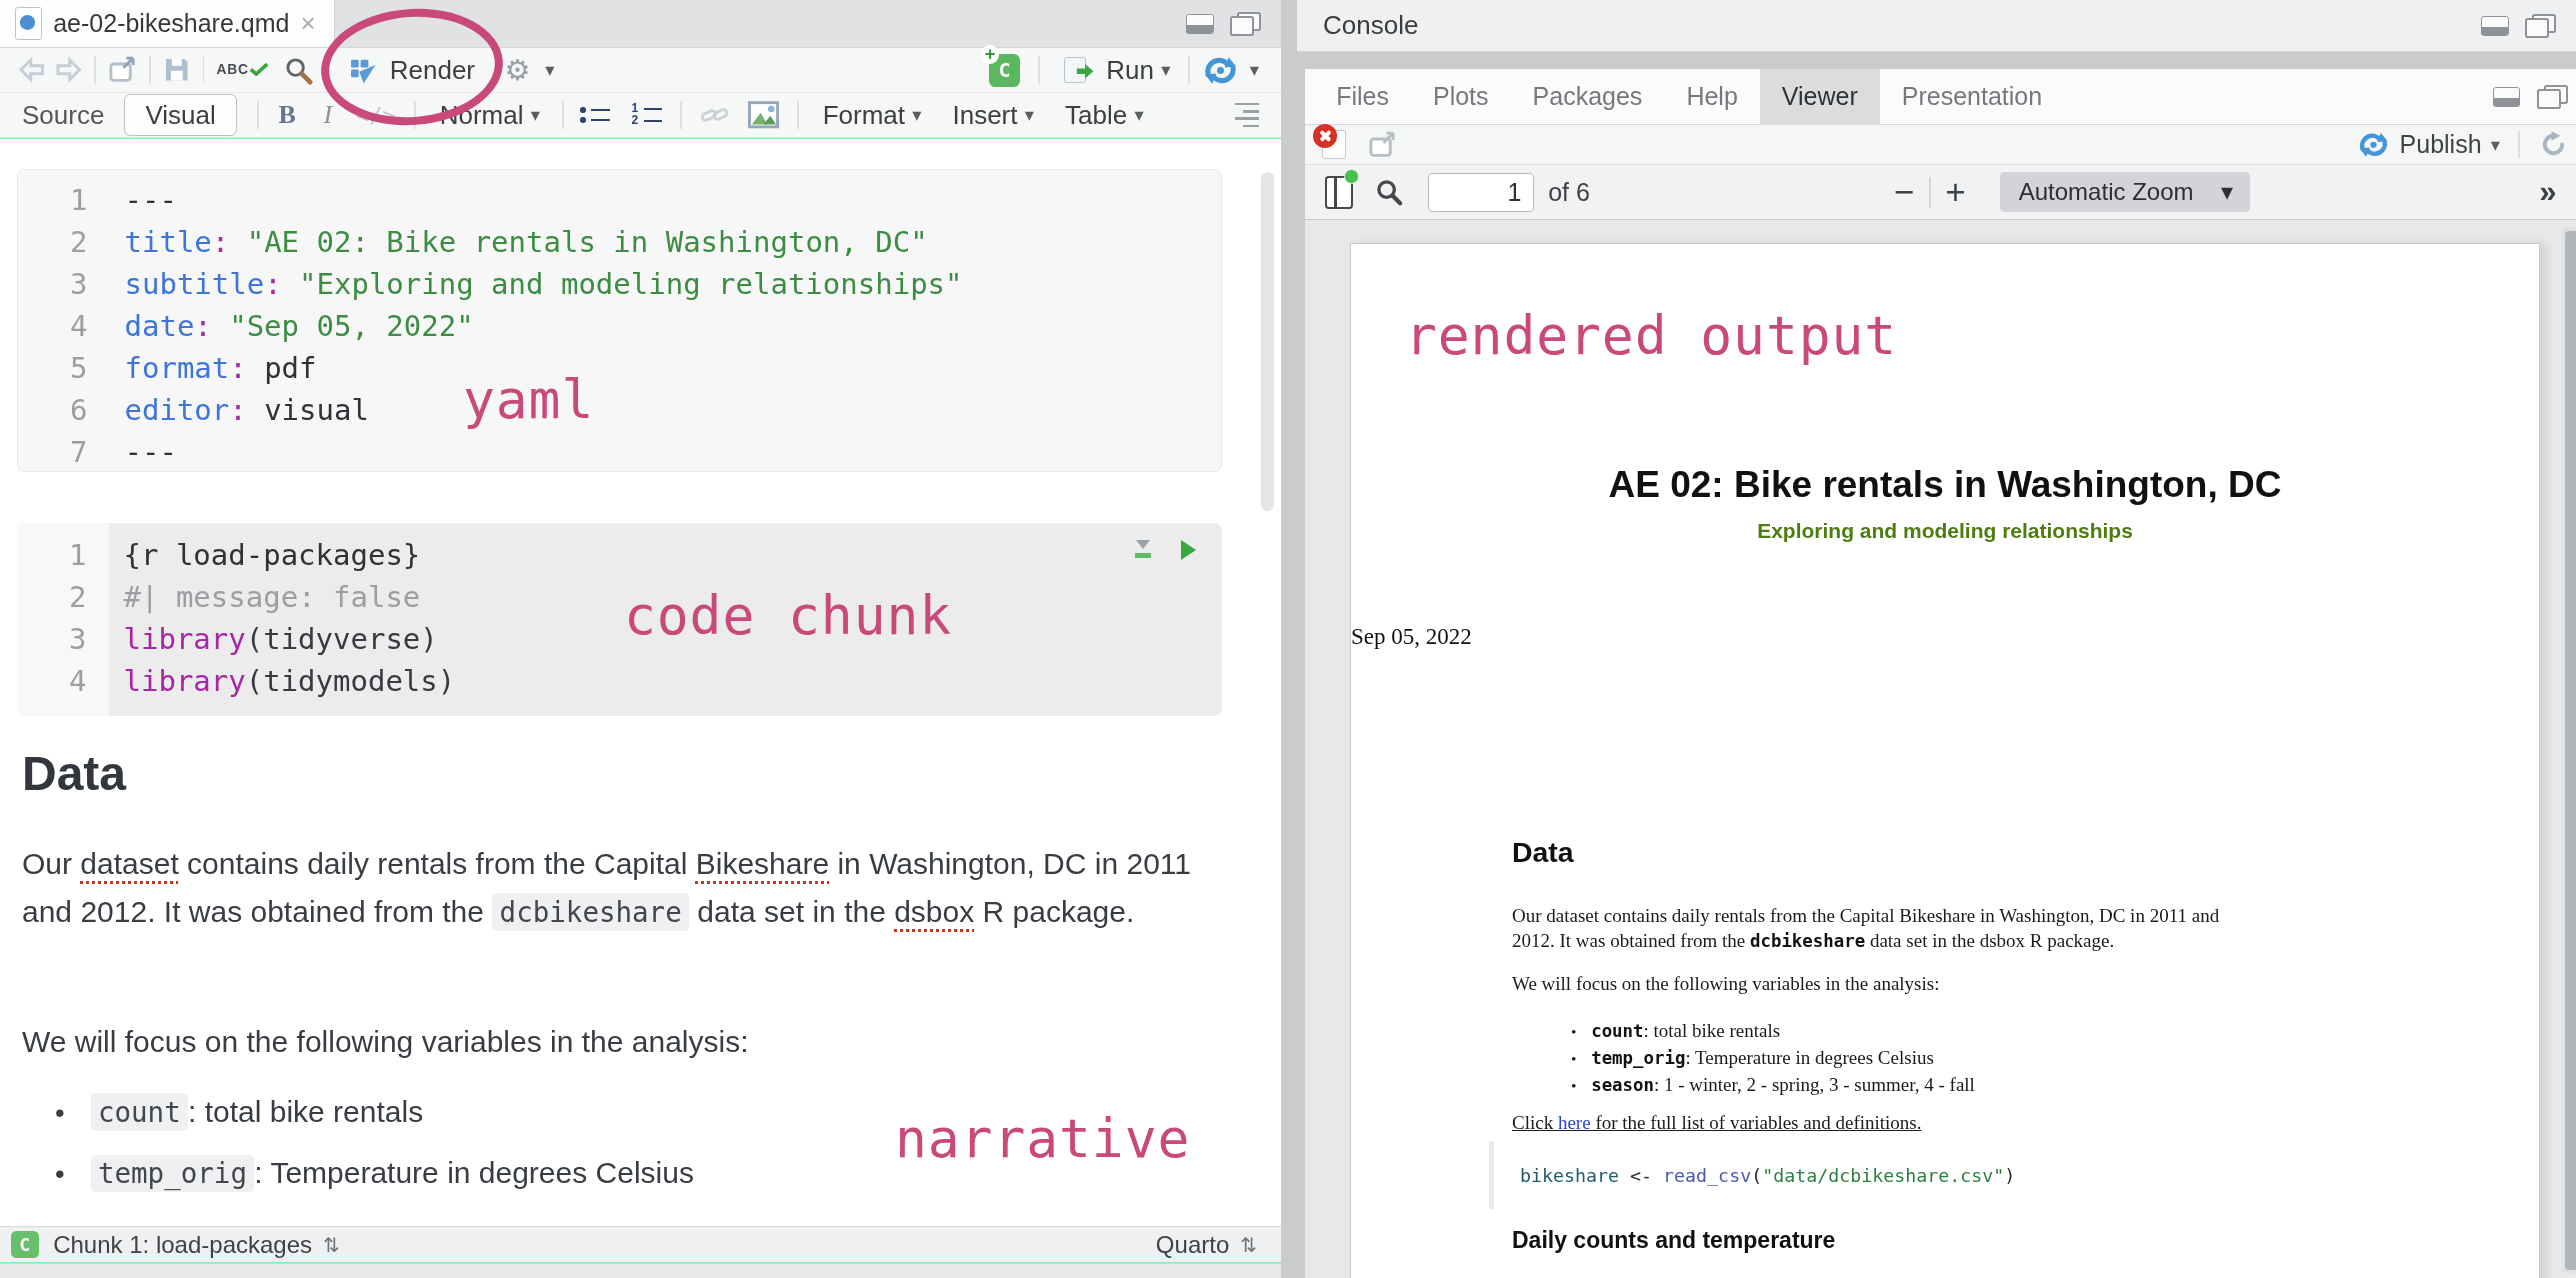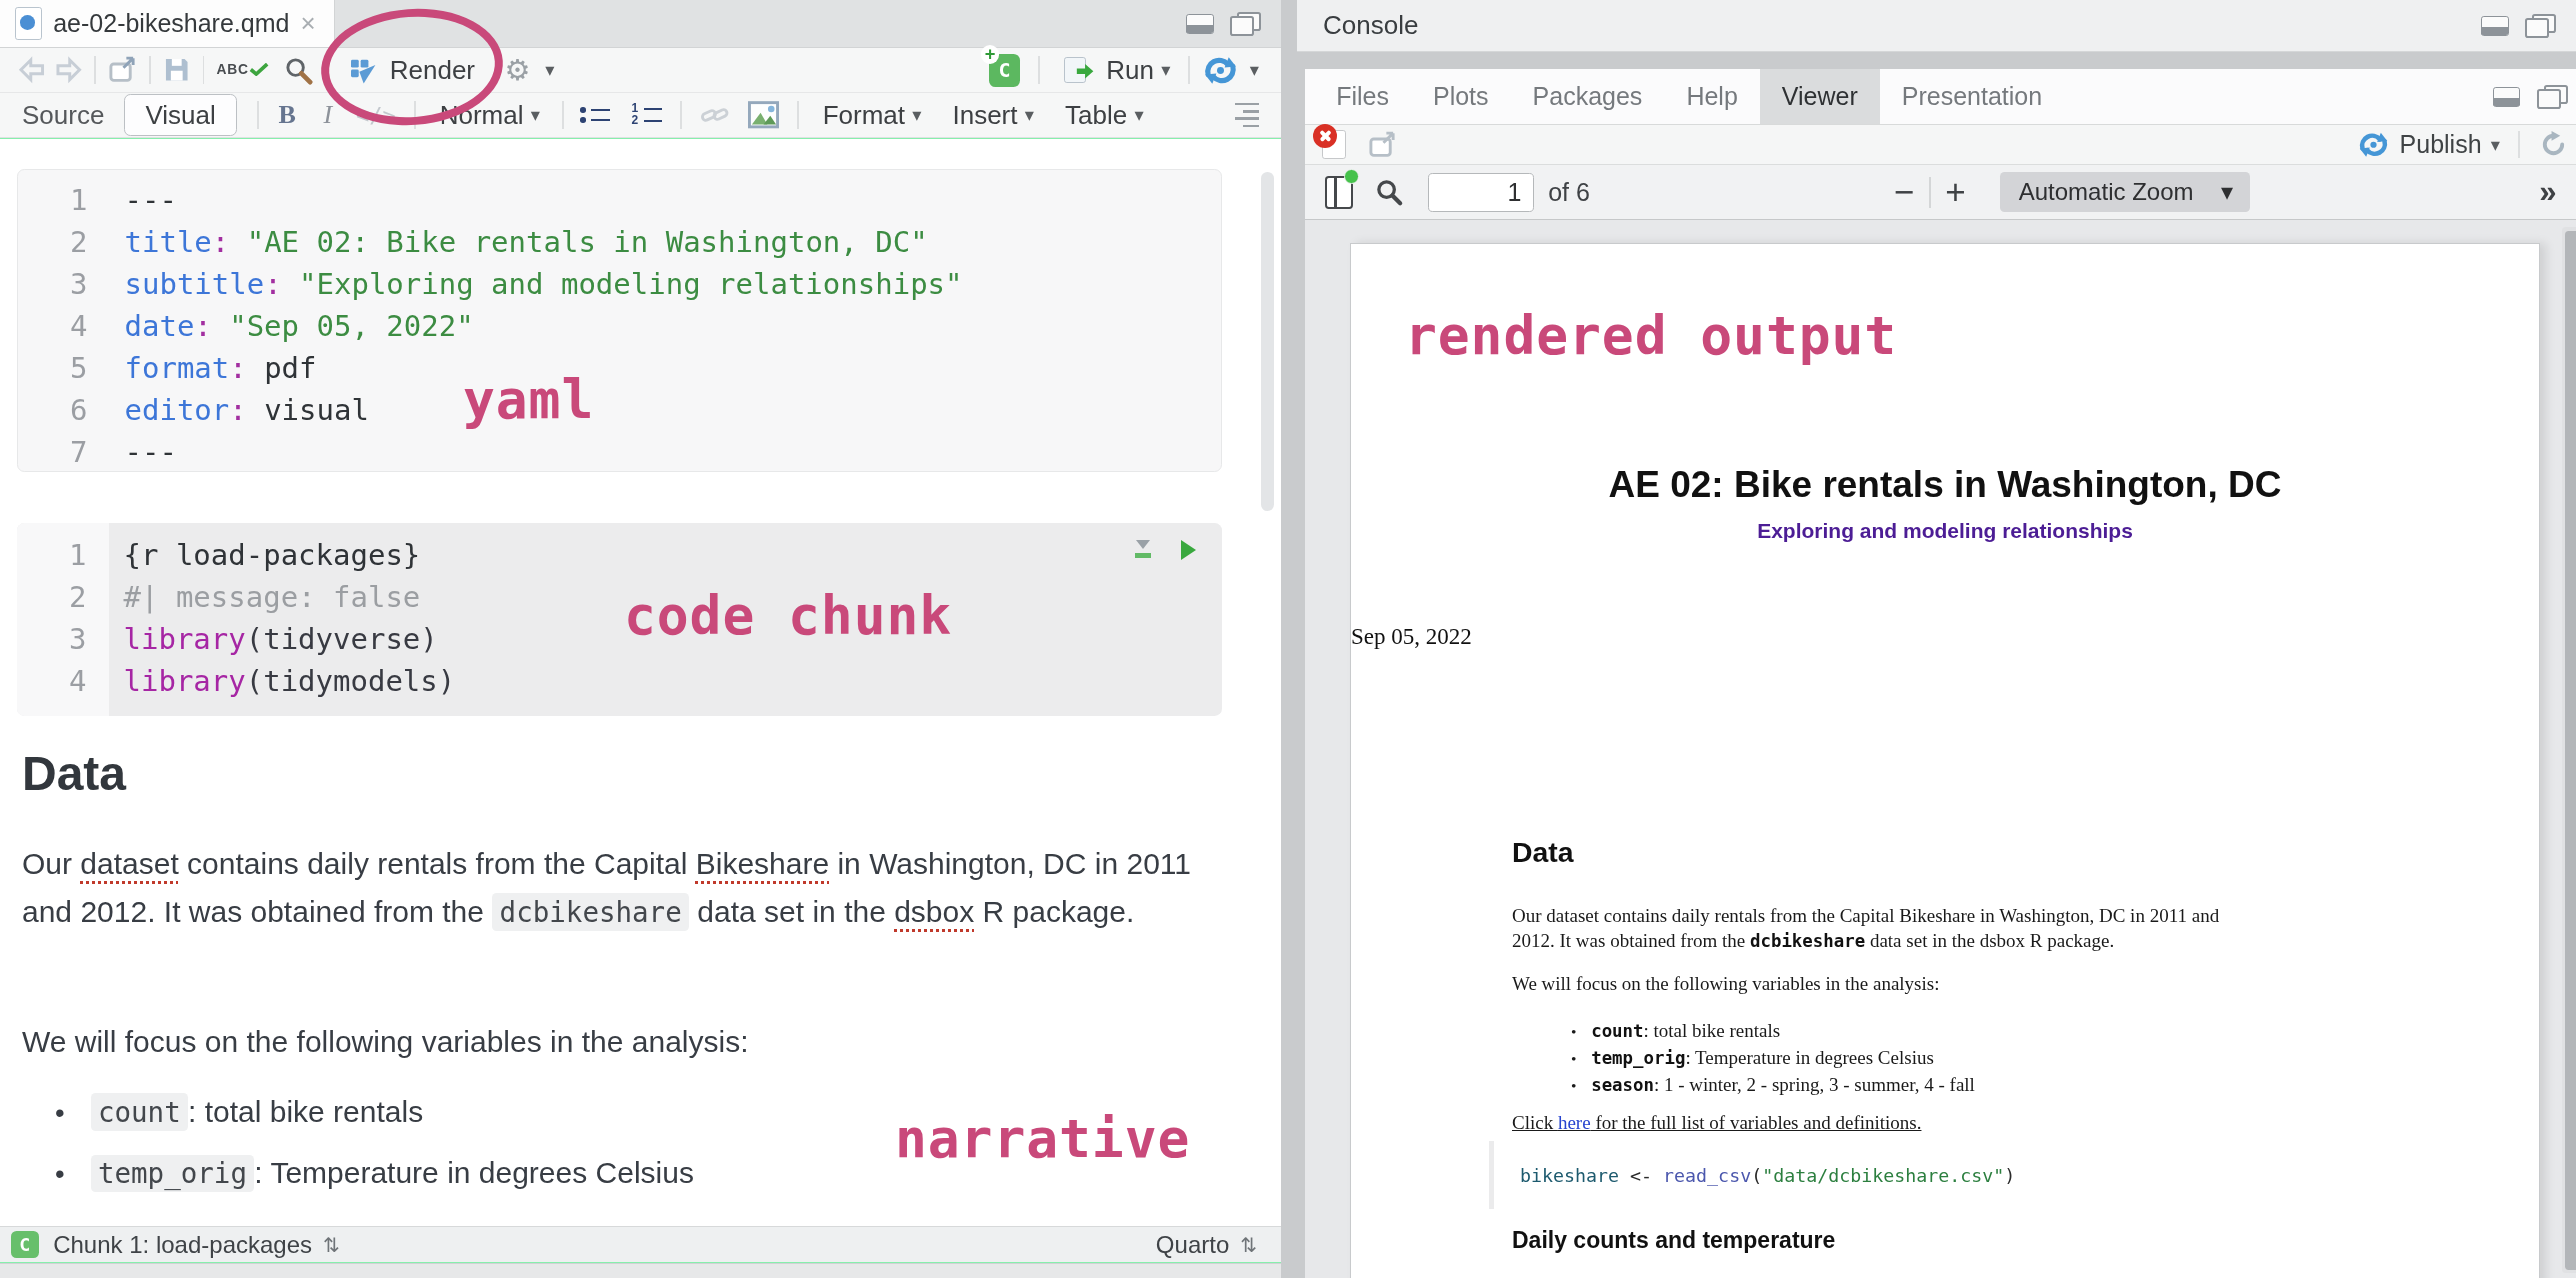--- a/index.html
+++ b/index.html
@@ -116,21 +116,21 @@
   .zoom-select { display:flex; align-items:center; gap:27.5px; background:#d3d4d7; border-radius:4.6px; height:40px; padding:0 16.5px 0 18.3px; margin-left:20px; }
   .zoom-select span { font-size:24px; color:#2e2f31; }
   .chev { position:absolute; right:27.5px; font-size:31px; font-weight:bold; color:#3f4245; }
 
   .view-area { position:absolute; left:0; top:151px; width:1279px; height:1059px; background:#e7e8ea; overflow:hidden; }
   .pdf-page { position:absolute; left:45px; top:23px; width:1190px; height:1101px; background:#fff; border:0.9px solid #c8cacc; box-shadow:5.5px 0 9.2px rgba(0,0,0,0.10); }
   .view-scroll { position:absolute; right:1.8px; top:7.3px; width:20px; height:1046px; background:#e0e1e3; border-radius:3.7px; }
   .view-scroll::before { content:""; position:absolute; left:2.8px; right:2.8px; top:3.7px; bottom:3.7px; background:#b3b6b9; border-radius:3.7px; }
 
   .pdf-title { position:absolute; left:0; width:100%; text-align:center; top:220px; font-size:37px; font-weight:bold; color:#111; }
-  .pdf-subtitle { position:absolute; left:0; width:100%; text-align:center; top:275px; font-size:21px; font-weight:bold; color:#4c1d95; }
+  .pdf-subtitle { position:absolute; left:0; width:100%; text-align:center; top:275px; font-size:21px; font-weight:bold; color:#4d7c0f; }
   .pdf-date { position:absolute; left:0; width:100%; text-align:left; top:380px; font-size:23px; font-family:"Liberation Serif", serif; color:#111; }
   .pdf-code { position:absolute; left:138px; border-left:5.5px solid #ebebec; padding:14.7px 0 14.7px 26px; font-family:"DejaVu Sans Mono", monospace; font-size:18.3px; line-height:39px; white-space:pre; }
   .pdf-code1 { top:473px; }
   .pdf-code2 { top:897px; }
   .c-fn { color:#4b57ad; }
   .c-id { color:#1d5a6e; }
   .c-op { color:#2b2b2b; }
   .c-str { color:#2c7f3f; }
   .pdf-h { position:absolute; left:161px; font-weight:bold; color:#111; }
   .pdf-hdata { top:592px; font-size:28.4px; }
@@ -139,21 +139,21 @@
   .pdf-p1 { top:659px; }
   .pdf-p2 { top:727px; }
   .pdf-p3 { top:866px;text-decoration:underline; }
   .pdf-bullets { position:absolute; left:220px; top:776px; }
   .pdf-bullet { display:flex; align-items:baseline; font-family:"Liberation Serif", serif; font-size:19px; color:#1a1a1a; height:27px; }
   .pdf-bullet .bdot { margin-right:14.7px; font-size:15.6px; }
   .pdf-mono-b { font-family:"DejaVu Sans Mono", monospace; font-weight:bold; font-size:17.4px; color:#111; }
   .pdf-link { color:#2744cf; }
 
   
-  .anno { position:absolute; font-family:"DejaVu Sans Mono", monospace; font-weight:bold; color:#c9497a; font-size:53px; letter-spacing:0.9px; z-index:50; }
+  .anno { position:absolute; font-family:"DejaVu Sans Mono", monospace; font-weight:normal; color:#c9497a; font-size:53px; letter-spacing:0.9px; z-index:50; }
   .anno-circle { position:absolute; left:321px; top:9.2px; width:182px; height:116px; border:8.3px solid #c9497a; border-radius:50%; transform:rotate(-4deg); z-index:50; }
   .an-yaml { left:463px; top:369px; }
   .an-chunk { left:624px; top:585px; }
   .an-narr { left:895px; top:1108px; }
   .an-rout { left:1405px; top:305px; }
 </style>
 </head>
 <body>
 
 <div class="app">

